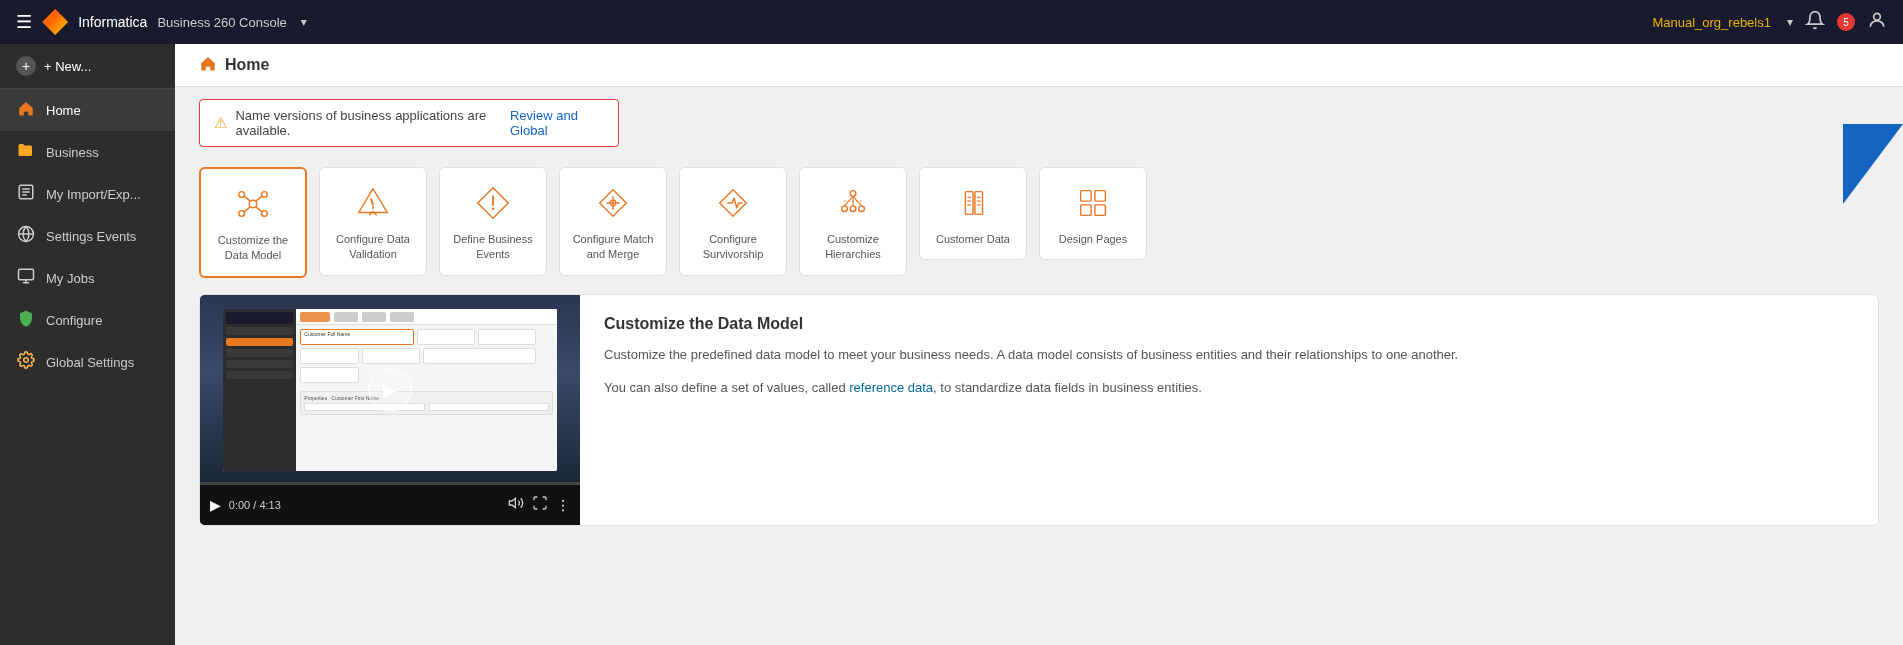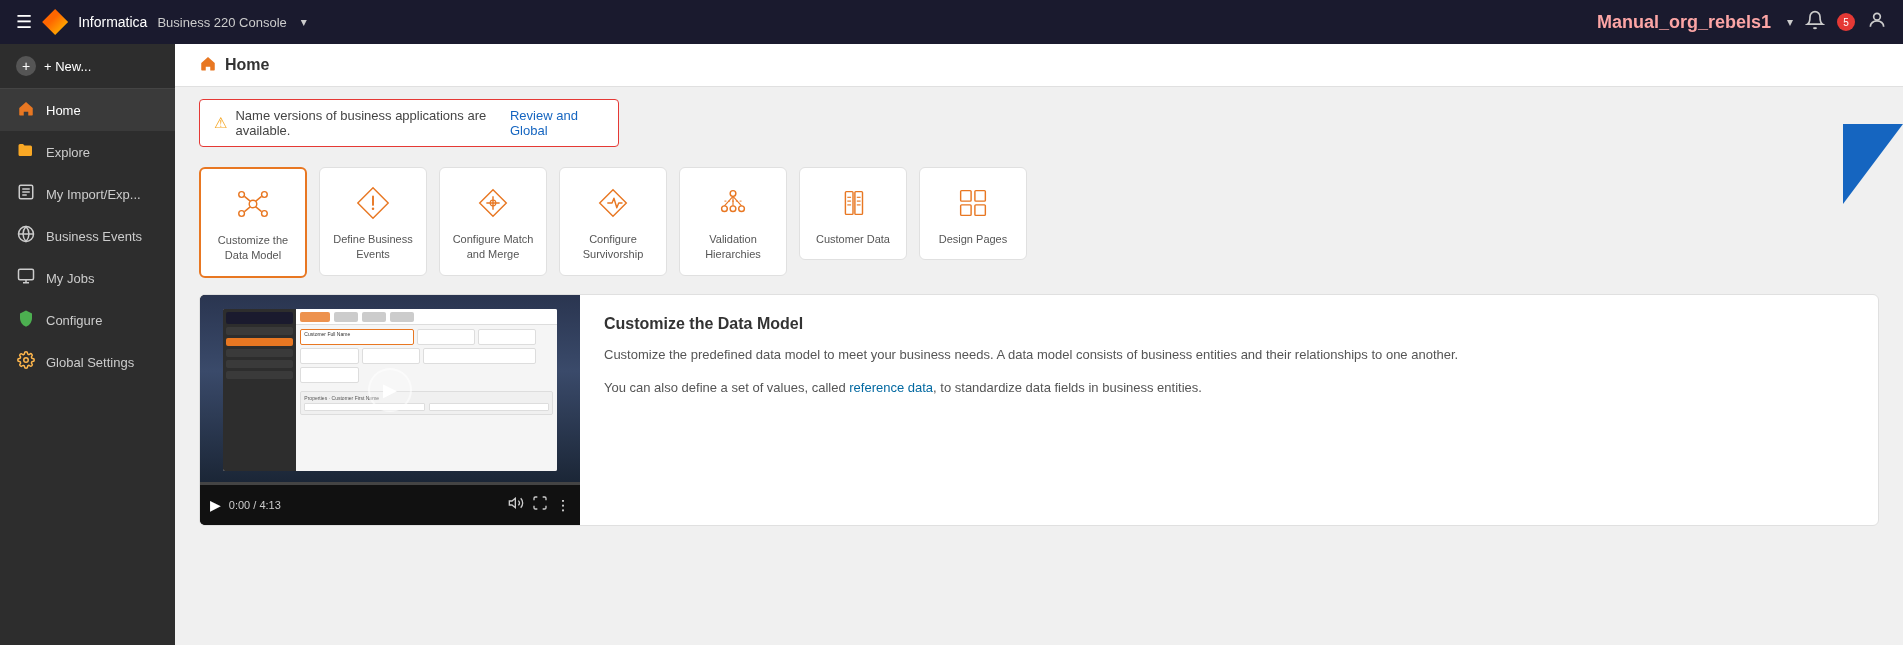--- a/index.html
+++ b/index.html
@@ -20,21 +20,21 @@
     .brand-logo {
       width: 26px; height: 26px;
       background: linear-gradient(135deg, #ff6600 40%, #ffcc00 100%);
       clip-path: polygon(50% 0%, 100% 50%, 50% 100%, 0% 50%);
       display: inline-block;
     }
     .brand-name { color: #fff; font-size: 14px; font-weight: 500; }
     .brand-app { color: #ccc; font-size: 13px; }
     .chevron-down-icon { color: #ccc; font-size: 12px; margin-left: 4px; }
     .topbar-right { display: flex; align-items: center; gap: 12px; }
-    .org-name { color: #fca5a5; font-size: 18px; font-weight: bold; }
+    .org-name { color: #eab308; font-size: 13px; }
     .notification-badge {
       background: #e53935; color: #fff; border-radius: 50%;
       width: 18px; height: 18px; font-size: 10px; display: flex; align-items: center; justify-content: center;
     }
     .user-icon { color: #ccc; font-size: 18px; }
 
     
     .main-layout { display: flex; flex: 1; overflow: hidden; }
 
     
@@ -240,21 +240,21 @@
     .card-svg { width: 38px; height: 38px; }
   </style>
 </head>
 <body>
 
 <div class="topbar">
   <div class="topbar-left">
     <span class="hamburger-icon">☰</span>
     <span class="brand-logo"></span>
     <span class="brand-name">Informatica</span>
-    <span class="brand-app">Business 220 Console</span>
+    <span class="brand-app">Business 260 Console</span>
     <span class="chevron-down-icon">▾</span>
   </div>
   <div class="topbar-right">
     <span class="org-name">Manual_org_rebels1</span>
     <span class="chevron-down-icon">▾</span>
     <span>
       <svg width="20" height="20" viewBox="0 0 24 24" fill="none" stroke="#ccc" stroke-width="2">
           <path d="M18 8A6 6 0 0 0 6 8c0 7-3 9-3 9h18s-3-2-3-9"></path>
           <path d="M13.73 21a2 2 0 0 1-3.46 0"></path>
         </svg>
@@ -285,21 +285,21 @@
       </span>
       <span>Home</span>
     </div>
 
     <div class="sidebar-item">
       <span class="sidebar-item-icon explore-icon">
         <svg width="18" height="18" viewBox="0 0 24 24" fill="#f9a825">
             <path d="M2 6a2 2 0 012-2h4l2 2h8a2 2 0 012 2v10a2 2 0 01-2 2H4a2 2 0 01-2-2z"></path>
           </svg>
       </span>
-      <span>Explore</span>
+      <span>Business</span>
     </div>
 
     <div class="sidebar-item">
       <span class="sidebar-item-icon import-icon">
         <svg width="18" height="18" viewBox="0 0 24 24" fill="none" stroke="#ccc" stroke-width="2">
             <rect x="3" y="3" width="18" height="18" rx="2"></rect>
             <line x1="7" y1="8" x2="17" y2="8"></line>
             <line x1="7" y1="12" x2="17" y2="12"></line>
             <line x1="7" y1="16" x2="13" y2="16"></line>
           </svg>
@@ -308,21 +308,21 @@
     </div>
 
     <div class="sidebar-item">
       <span class="sidebar-item-icon events-icon">
         <svg width="18" height="18" viewBox="0 0 24 24" fill="none" stroke="#ccc" stroke-width="2">
             <circle cx="12" cy="12" r="10"></circle>
             <line x1="2" y1="12" x2="22" y2="12"></line>
             <path d="M12 2a15.3 15.3 0 0 1 4 10 15.3 15.3 0 0 1-4 10 15.3 15.3 0 0 1-4-10 15.3 15.3 0 0 1 4-10z"></path>
           </svg>
       </span>
-      <span>Business Events</span>
+      <span>Settings Events</span>
     </div>
 
 
     <div class="sidebar-item">
       <span class="sidebar-item-icon jobs-icon">
         <svg width="18" height="18" viewBox="0 0 24 24" fill="none" stroke="#ccc" stroke-width="2">
             <rect x="2" y="3" width="20" height="14" rx="2"></rect>
             <line x1="8" y1="21" x2="16" y2="21"></line>
             <line x1="12" y1="17" x2="12" y2="21"></line>
           </svg>
@@ -379,20 +379,29 @@
           <circle cx="8" cy="30" r="3" stroke="#e87722" stroke-width="1.5"></circle>
           <circle cx="32" cy="30" r="3" stroke="#e87722" stroke-width="1.5"></circle>
           <line x1="11" y1="12" x2="17" y2="17" stroke="#e87722" stroke-width="1.5"></line>
           <line x1="29" y1="12" x2="23" y2="17" stroke="#e87722" stroke-width="1.5"></line>
           <line x1="11" y1="28" x2="17" y2="23" stroke="#e87722" stroke-width="1.5"></line>
           <line x1="29" y1="28" x2="23" y2="23" stroke="#e87722" stroke-width="1.5"></line>
         </svg>
         <span class="card-label">Customize the Data Model</span>
       </div>
 
+      <div class="card">
+        <svg class="card-svg" viewBox="0 0 40 40" fill="none">
+          <path d="M20 5L35 30H5L20 5z" stroke="#e87722" stroke-width="1.5"></path>
+          <path d="M18 16l2 6" stroke="#e87722" stroke-width="2" stroke-linecap="round"></path>
+          <circle cx="20" cy="25" r="1.2" fill="#e87722"></circle>
+          <path d="M16 33l4-4 4 4" stroke="#e87722" stroke-width="1.5"></path>
+        </svg>
+        <span class="card-label">Configure Data Validation</span>
+      </div>
 
       <div class="card">
         <svg class="card-svg" viewBox="0 0 40 40" fill="none">
           <path d="M20 4L36 20L20 36L4 20Z" stroke="#e87722" stroke-width="1.5"></path>
           <line x1="20" y1="13" x2="20" y2="22" stroke="#e87722" stroke-width="2" stroke-linecap="round"></line>
           <circle cx="20" cy="26" r="1.3" fill="#e87722"></circle>
         </svg>
         <span class="card-label">Define Business Events</span>
       </div>
 
@@ -417,21 +426,21 @@
         <svg class="card-svg" viewBox="0 0 40 40" fill="none">
           <circle cx="20" cy="10" r="3" stroke="#e87722" stroke-width="1.5"></circle>
           <circle cx="11" cy="26" r="3" stroke="#e87722" stroke-width="1.5"></circle>
           <circle cx="20" cy="26" r="3" stroke="#e87722" stroke-width="1.5"></circle>
           <circle cx="29" cy="26" r="3" stroke="#e87722" stroke-width="1.5"></circle>
           <line x1="20" y1="13" x2="11" y2="23" stroke="#e87722" stroke-width="1.2"></line>
           <line x1="20" y1="13" x2="20" y2="23" stroke="#e87722" stroke-width="1.2"></line>
           <line x1="20" y1="13" x2="29" y2="23" stroke="#e87722" stroke-width="1.2"></line>
           <line x1="11" y1="18" x2="29" y2="18" stroke="#e87722" stroke-width="1" stroke-dasharray="2 2"></line>
         </svg>
-        <span class="card-label">Validation Hierarchies</span>
+        <span class="card-label">Customize Hierarchies</span>
       </div>
 
       <div class="card">
         <svg class="card-svg" viewBox="0 0 40 40" fill="none">
           <rect x="12" y="8" width="8" height="24" rx="1" stroke="#e87722" stroke-width="1.5"></rect>
           <rect x="22" y="8" width="8" height="24" rx="1" stroke="#e87722" stroke-width="1.5"></rect>
           <line x1="14" y1="14" x2="18" y2="14" stroke="#e87722" stroke-width="1.2"></line>
           <line x1="14" y1="18" x2="18" y2="18" stroke="#e87722" stroke-width="1.2"></line>
           <line x1="14" y1="22" x2="18" y2="22" stroke="#e87722" stroke-width="1.2"></line>
           <line x1="24" y1="14" x2="28" y2="14" stroke="#e87722" stroke-width="1.2"></line>

